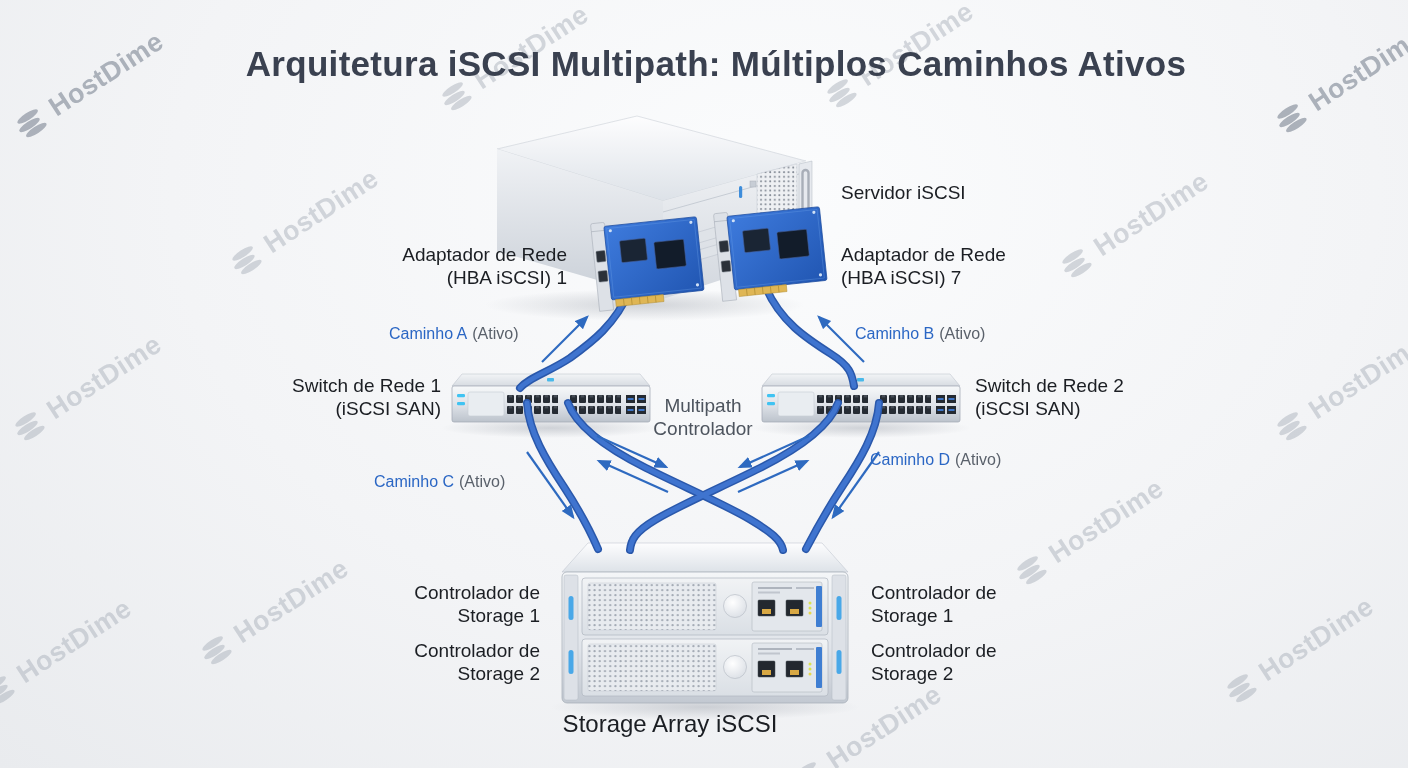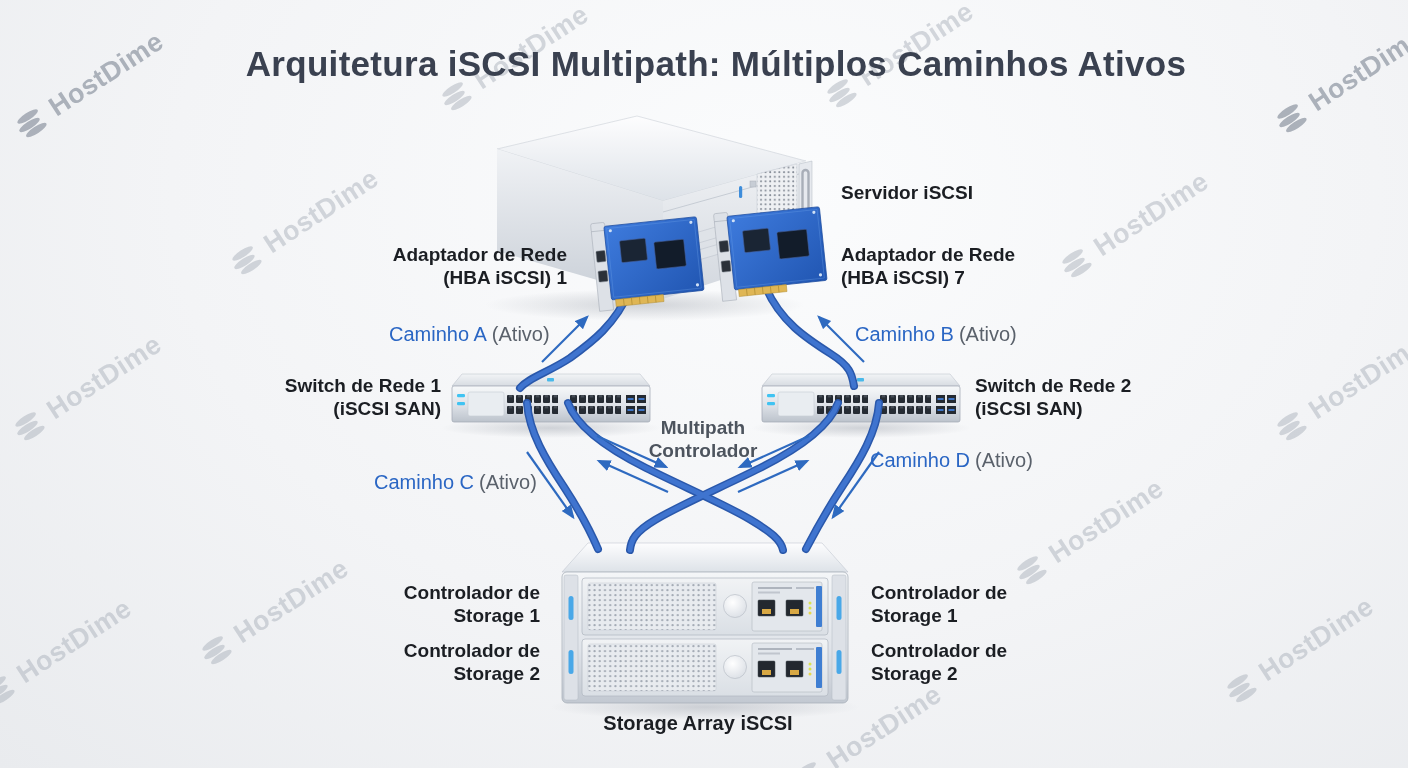--- a/index.html
+++ b/index.html
@@ -15,28 +15,28 @@
     transform:translate(-50%,-50%) rotate(-33deg);
     color:#a9b0ba;opacity:.48;font-weight:bold;font-size:27px;letter-spacing:.5px;
     white-space:nowrap;user-select:none;pointer-events:none;
   }
   .wm.wm-d{opacity:.8;color:#9aa1ac;}
   .wm i{font-style:normal;}
   .wm svg{display:block;}
   
   #diagram{position:absolute;left:0;top:0;z-index:2;}
   
-  .lbl{position:absolute;z-index:3;font-size:19px;line-height:23px;color:#1b1e23;white-space:nowrap;font-weight:bold;}
+  .lbl{position:absolute;z-index:3;font-size:19px;line-height:23px;color:#1b1e23;white-space:nowrap;}
   .lbl.right{text-align:right;}
   .lbl.center{text-align:center;transform:translateX(-50%);}
   .title{
     position:absolute;z-index:3;left:12px;top:44px;width:100%;text-align:center;
     font-size:35px;font-weight:bold;letter-spacing:.3px;color:#3a4150;
   }
-  .pathlbl{position:absolute;z-index:3;font-size:20px;line-height:24px;white-space:nowrap;}
+  .pathlbl{position:absolute;z-index:3;font-size:16px;line-height:24px;white-space:nowrap;}
   .pathlbl .pname{color:#2a66c4;}
   .pathlbl .pstatus{color:#5a616b;margin-left:5px;}
   .note{color:#4d545e;}
 </style>
 </head>
 <body>
 
 <div class="stage">
   <span class="wm wm-d" style="left:90px;top:85px">
       <svg width="30" height="26" viewBox="0 0 30 26" fill="currentColor">
@@ -351,21 +351,21 @@
 
 <div class="lbl right" style="right:967px;top:374px">
   <div>Switch de Rede 1</div>
   <div>(iSCSI SAN)</div>
 </div>
 <div class="lbl" style="left:975px;top:374px">
   <div>Switch de Rede 2</div>
   <div>(iSCSI SAN)</div>
 </div>
 
-<div class="lbl center note" style="left:703px;top:416px">
+<div class="lbl center note" style="left:703px;top:394px">
   <div>Multipath</div>
   <div>Controlador</div>
 </div>
 
 <div class="pathlbl" style="left:374px;top:470px"><span class="pname">Caminho C</span><span class="pstatus">(Ativo)</span></div>
 <div class="pathlbl" style="left:870px;top:448px"><span class="pname">Caminho D</span><span class="pstatus">(Ativo)</span></div>
 
 <div class="lbl right" style="right:868px;top:581px">
   <div>Controlador de</div>
   <div>Storage 1</div>
@@ -376,13 +376,13 @@
 </div>
 <div class="lbl" style="left:871px;top:581px">
   <div>Controlador de</div>
   <div>Storage 1</div>
 </div>
 <div class="lbl" style="left:871px;top:639px">
   <div>Controlador de</div>
   <div>Storage 2</div>
 </div>
 
-<div class="lbl center" style="left:698px;top:712px;font-size:20px">Storage Array iSCSI</div>
+<div class="lbl center" style="left:670px;top:712px;font-size:24px">Storage Array iSCSI</div>
 
 </body></html>

